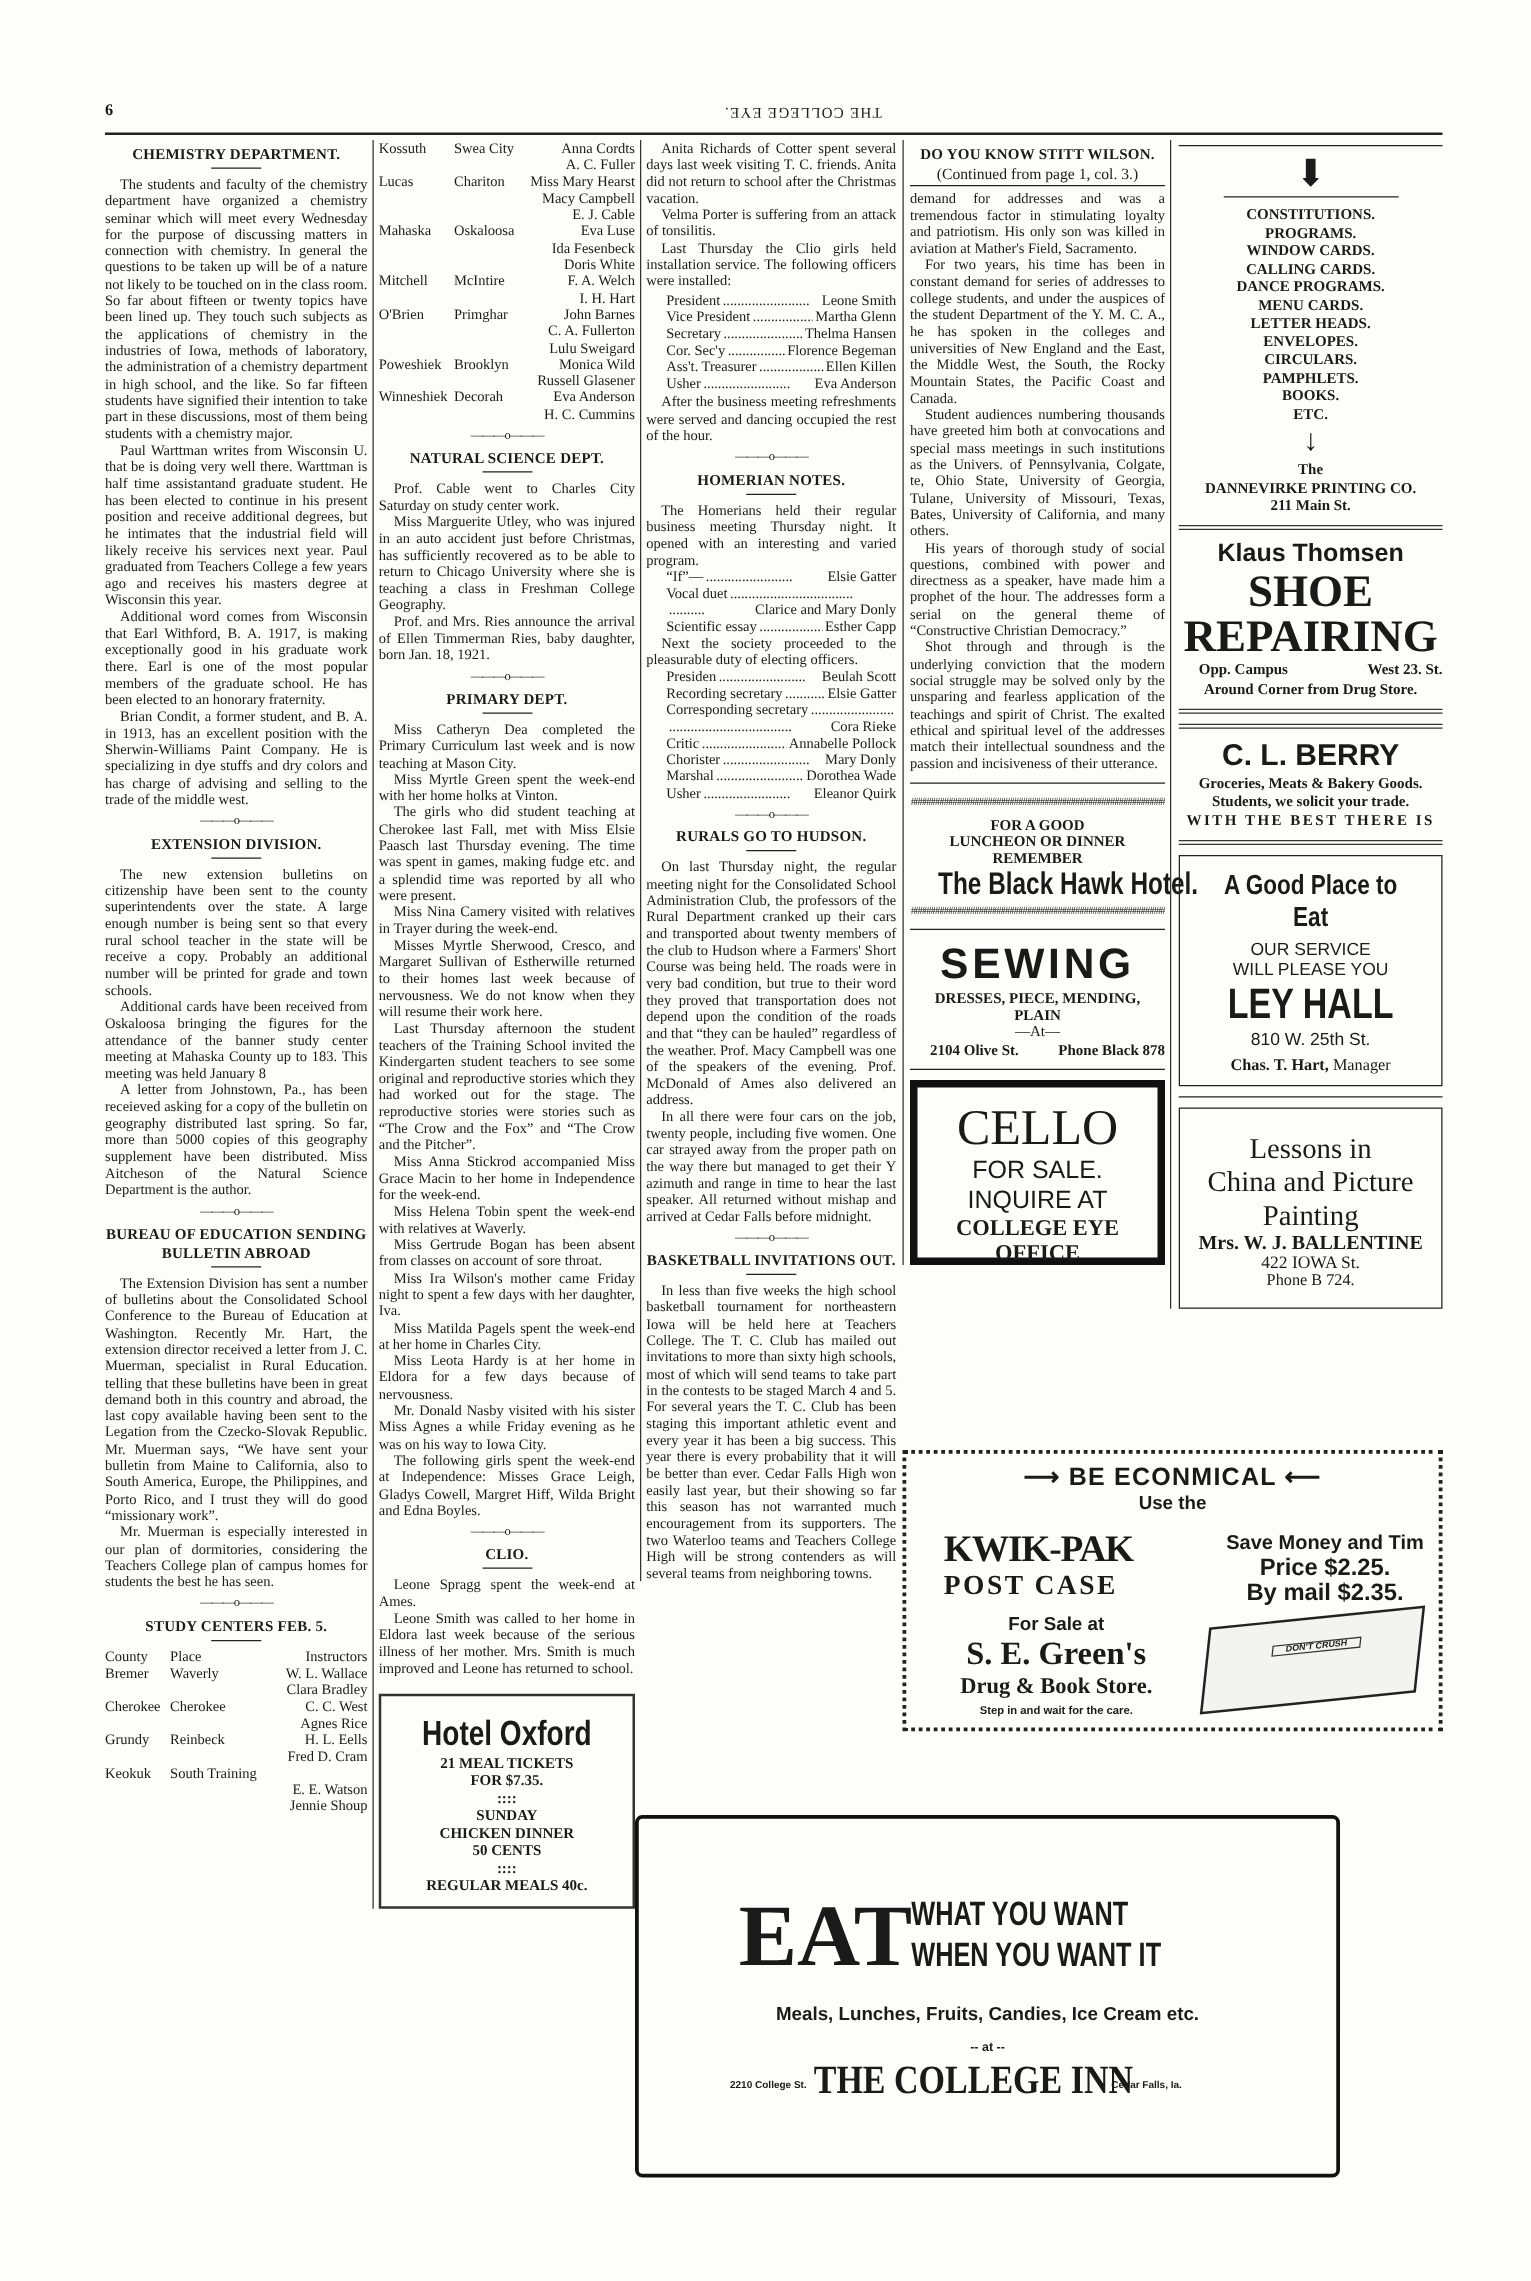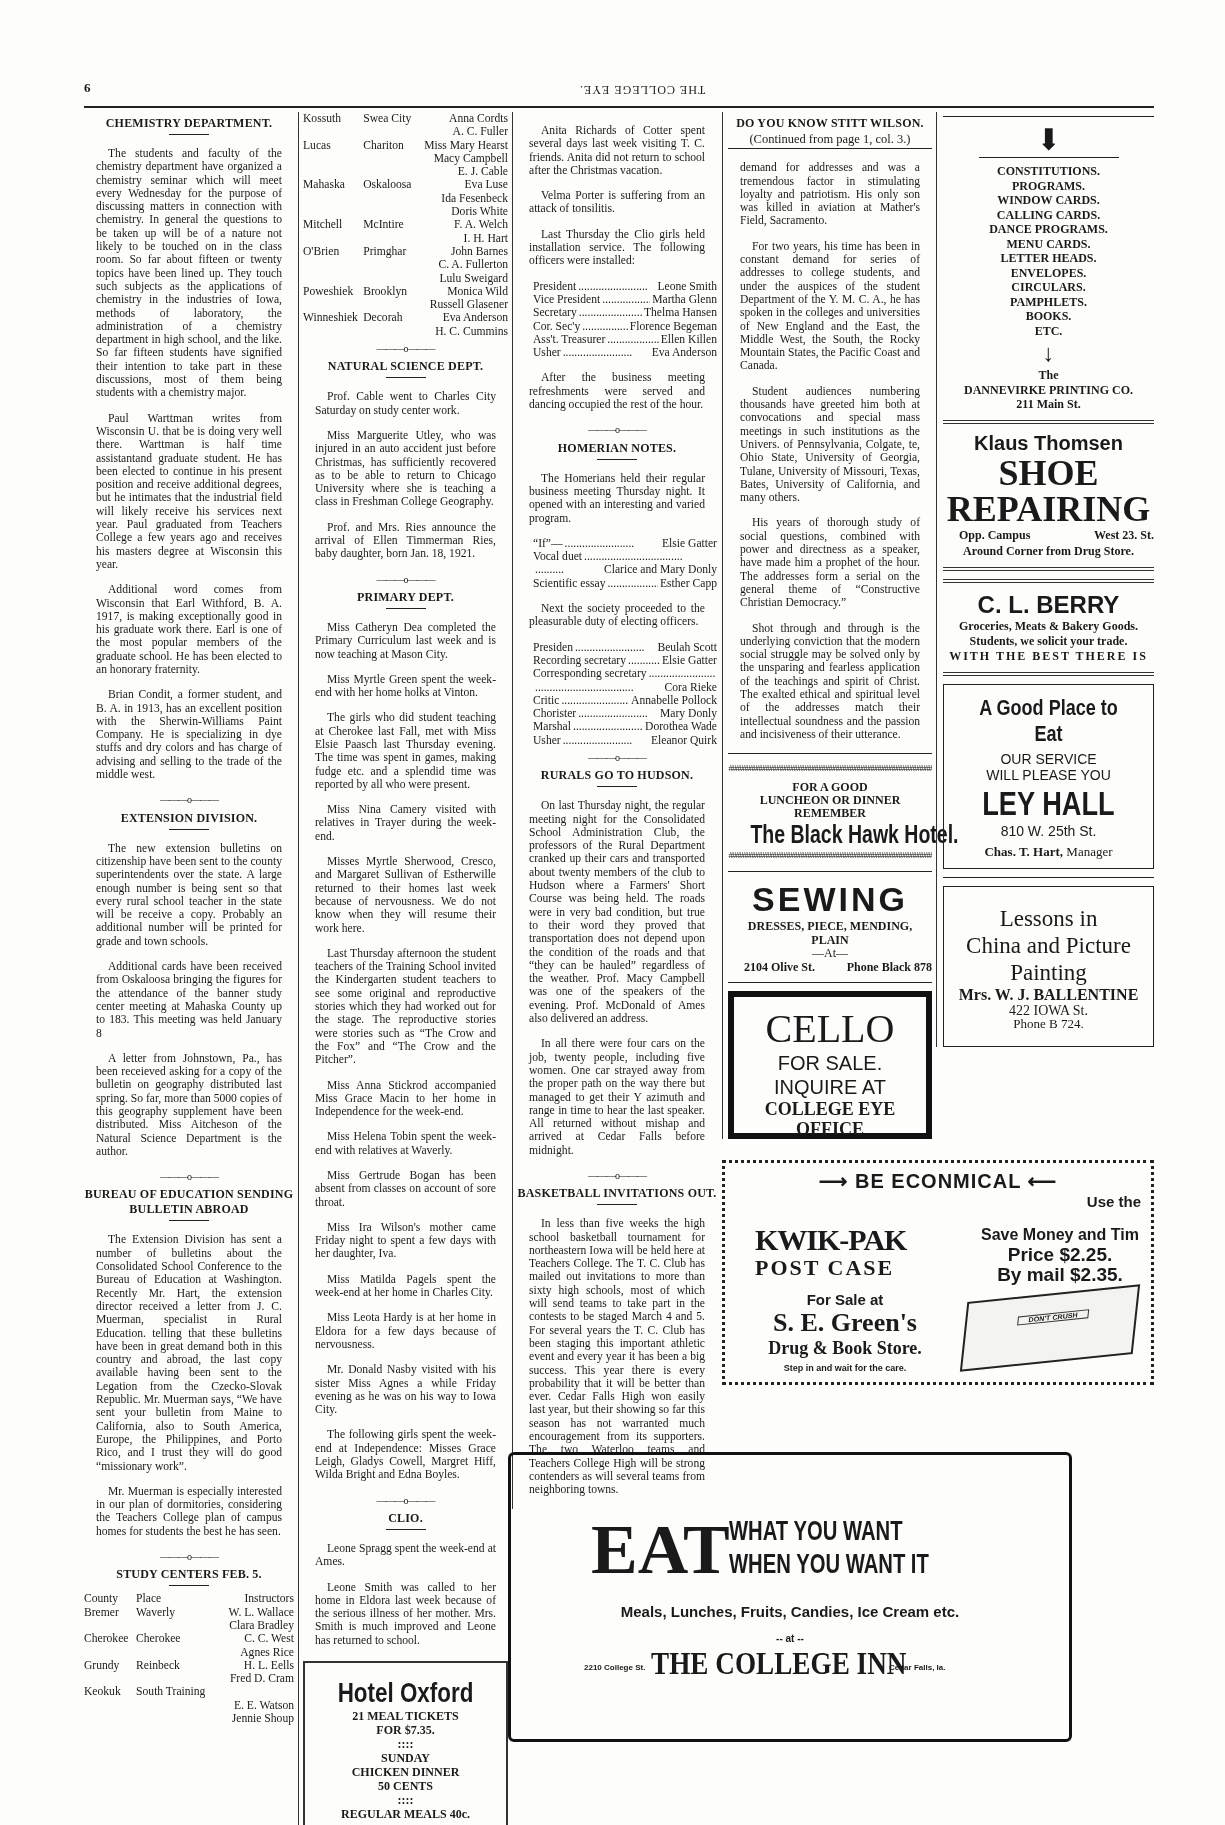--- a/index.html
+++ b/index.html
@@ -10,21 +10,21 @@
   .topline { position: absolute; left: 84px; top: 106px; width: 1070px; border-top: 2px solid #222; }
   .col { position: absolute; top: 112px; font-size: 11.6px; line-height: 13.3px; text-align: justify; }
   .c1 { left: 84px; width: 210px; }
   .c2 { left: 298px; width: 210px; border-left: 1px solid #333; padding-left: 4px; }
   .c3 { left: 512px; width: 205px; border-left: 1px solid #333; padding-left: 4px; }
   .c4 { left: 722px; width: 210px; border-left: 1px solid #333; padding-left: 5px; }
   .c5 { left: 936px; width: 218px; border-left: 1px solid #333; padding-left: 6px; }
   h2 { font: bold 12px "Liberation Serif", serif; text-align: center; margin: 4px 0 2px; letter-spacing: .2px; }
   .rule { width: 40px; margin: 3px auto 6px; border-top: 1px solid #222; }
   .sep { text-align: center; font-size: 10px; margin: 4px 0; letter-spacing: -1px; }
-  p { text-indent: 12px; margin: 12px; }
+  p { text-indent: 12px; margin: 0; }
   .tbl { width: 100%; border-collapse: collapse; font-size: 11.6px; line-height: 13.3px; }
   .tbl td { padding: 0; vertical-align: top; }
   .r { text-align: right; }
   .off { display: flex; justify-content: space-between; margin-left: 16px; }
   .off .dots { flex: 1; overflow: hidden; white-space: nowrap; margin: 0 2px; }
   .ad { text-align: center; }
   .ad-hotel { border: 2px solid #333; margin-top: 14px; padding: 14px 0 10px; width: 205px; }
   .ad-hotel .big { font: bold 28px "Liberation Sans", sans-serif; transform: scaleX(.8); }
   .ad-hotel .b { font: bold 12px "Liberation Serif", serif; line-height: 14px; }
   .hash { font-size: 9px; letter-spacing: -1px; overflow: hidden; white-space: nowrap; }
@@ -496,21 +496,21 @@
     <div class="l">China and Picture</div>
     <div class="l">Painting</div>
     <div class="n">Mrs. W. J. BALLENTINE</div>
     <div style="font-size:14px">422 IOWA St.</div>
     <div style="font-size:13px">Phone B 724.</div>
   </div>
 </div>
 
 <div class="kwik">
   <div class="h"><span>⟶</span> <span>BE ECONMICAL</span> <span>⟵</span></div>
-  <div style="text-align:right;font:bold 15px 'Liberation Sans',sans-serif;">Use the</div>
+  <div style="text-align:center;font:bold 15px 'Liberation Sans',sans-serif;">Use the</div>
   <div class="logo">KWIK-PAK</div>
   <div class="logo2">POST CASE</div>
   <div class="price">
     <div>Save Money and Tim</div>
     <div style="font-size:19px">Price $2.25.</div>
     <div style="font-size:19px">By mail $2.35.</div>
   </div>
   <div class="sale">
     <div class="s1">For Sale at</div>
     <div class="s2">S. E. Green's</div>

